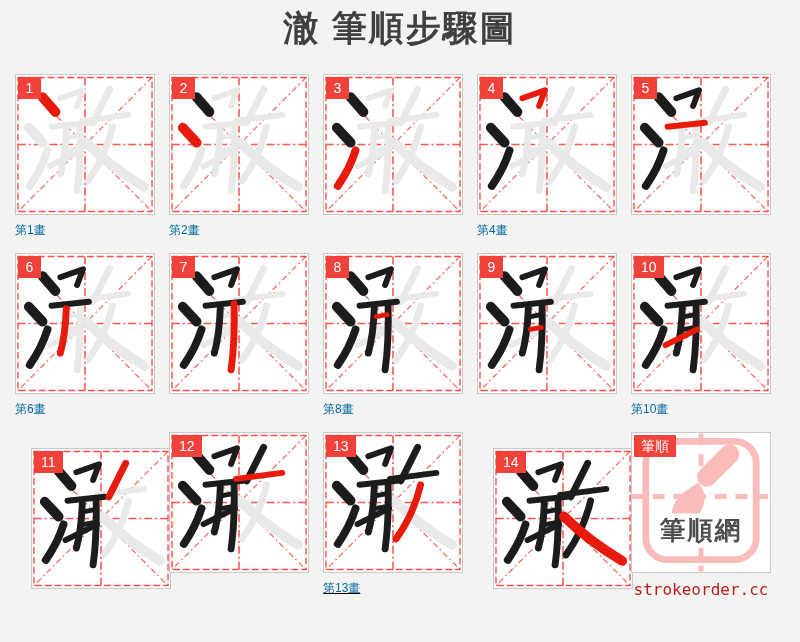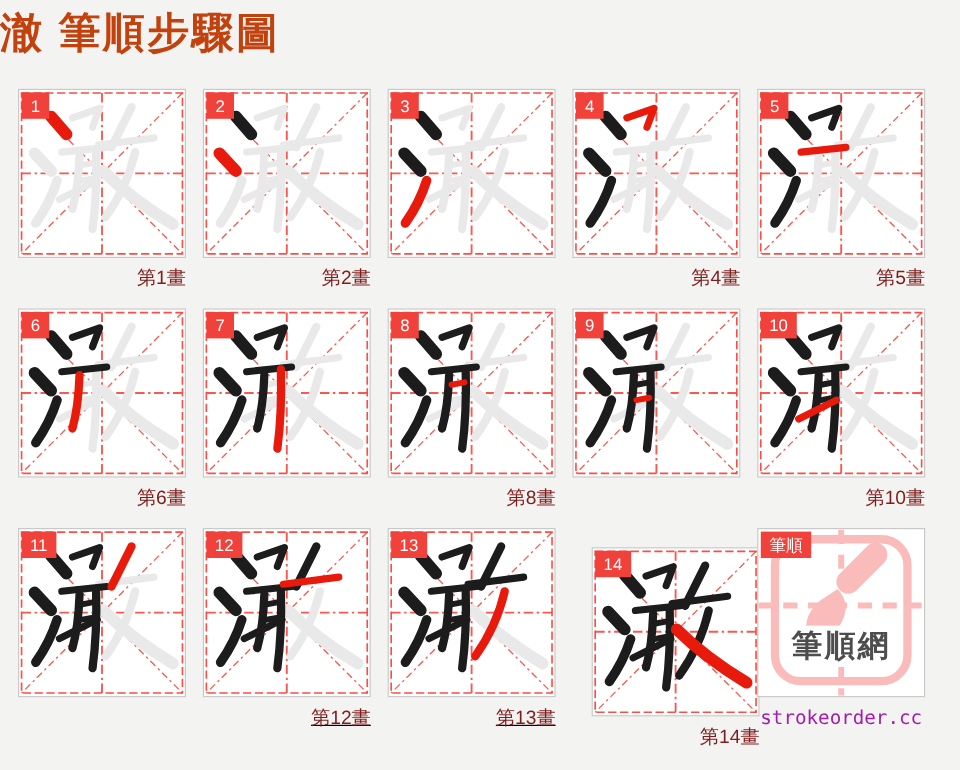--- a/index.html
+++ b/index.html
@@ -4,25 +4,25 @@
 <style>
   html,body{margin:0;padding:0;}
   body{
     width:800px;height:642px;
     background:#f3f3f1;
     font-family:"Liberation Sans","DejaVu Sans",sans-serif;
     overflow:hidden;
   }
   .page-title{
     margin:8px 0 0;
-    text-align:left;
+    text-align:center;
     font-size:35px;
     line-height:40px;
     font-weight:bold;
-    color:#c2410c;
+    color:#404040;
     letter-spacing:2px;
   }
   .grid{
     margin:26px 0 0 15px;
     width:756px;
     display:grid;
     grid-template-columns:repeat(5,140px);
     column-gap:14px;
     row-gap:14px;
   }
@@ -41,29 +41,29 @@
     background:#f0413a;
     color:#ffffff;
     font-size:14px;
     line-height:1;
     padding:4px 7px;
     min-width:9px;
     text-align:center;
   }
   .caption{
     margin-top:7px;
-    text-align:right;
-    font-size:16px;
-    color:#7f1d1d;
+    text-align:left;
+    font-size:12px;
+    color:#0369a1;
   }
   .logo-url{
     margin-top:7px;
     text-align:center;
     font-size:16px;
-    color:#a21caf;
+    color:#b91c1c;
     font-family:"DejaVu Sans Mono","Liberation Mono",monospace;
   }
   .logo-name{
     font-family:"Liberation Sans","DejaVu Sans",sans-serif;
     font-weight:bold;
   }
 </style>
 </head>
 <body>
 
@@ -206,21 +206,20 @@
           <path d="M98,52 Q91,82 73,107" fill="none" stroke="#e9e9e9" stroke-width="7" stroke-linecap="round" stroke-linejoin="round"></path>
           <path d="M71,68 Q95,92 130,113" fill="none" stroke="#e9e9e9" stroke-width="10" stroke-linecap="round" stroke-linejoin="round"></path>
           <path d="M27,22 L40,37" fill="none" stroke="#1c1c1c" stroke-width="10" stroke-linecap="round" stroke-linejoin="round"></path>
           <path d="M13,53 L27,68" fill="none" stroke="#1c1c1c" stroke-width="10" stroke-linecap="round" stroke-linejoin="round"></path>
           <path d="M32,76 Q26,95 14,112" fill="none" stroke="#1c1c1c" stroke-width="8" stroke-linecap="round" stroke-linejoin="round"></path>
           <path d="M45,23 L68,15 L62,31" fill="none" stroke="#1c1c1c" stroke-width="6" stroke-linecap="round" stroke-linejoin="round"></path>
           <path d="M36,52 L74,48" fill="none" stroke="#e81a0c" stroke-width="6" stroke-linecap="round" stroke-linejoin="round"></path>
         </svg>
         <span class="badge">5</span>
       </div>
-      <figcaption class="caption">第5畫</figcaption>
     </figure>
     <figure class="cell" style="margin: 0px;">
       <div class="sq">
         <svg viewBox="0 0 140 140">
           <g>
             <path d="M2,2 H138 V138 H2 Z" fill="none" stroke="#f9463c" stroke-width="1.4" stroke-dasharray="7 3" opacity="0.95"></path>
             <path d="M70,2 V138" fill="none" stroke="#f9463c" stroke-width="1.6" stroke-dasharray="8 3 2 3" opacity="0.9"></path>
             <path d="M2,70 H138" fill="none" stroke="#f9463c" stroke-width="1.6" stroke-dasharray="8 3 2 3" opacity="0.9"></path>
             <path d="M2,2 L138,138" fill="none" stroke="#f9463c" stroke-width="1.1" stroke-dasharray="6 3 2 3" opacity="0.9"></path>
             <path d="M138,2 L2,138" fill="none" stroke="#f9463c" stroke-width="1.1" stroke-dasharray="6 3 2 3" opacity="0.9"></path>
@@ -351,21 +350,21 @@
           <path d="M51,55 Q50,82 45,100" fill="none" stroke="#1c1c1c" stroke-width="7" stroke-linecap="round" stroke-linejoin="round"></path>
           <path d="M65,50 Q66,88 62,117" fill="none" stroke="#1c1c1c" stroke-width="7" stroke-linecap="round" stroke-linejoin="round"></path>
           <path d="M53,63 L64,61" fill="none" stroke="#1c1c1c" stroke-width="5" stroke-linecap="round" stroke-linejoin="round"></path>
           <path d="M53,76 L64,74" fill="none" stroke="#1c1c1c" stroke-width="5" stroke-linecap="round" stroke-linejoin="round"></path>
           <path d="M34,92 L66,76" fill="none" stroke="#e81a0c" stroke-width="6" stroke-linecap="round" stroke-linejoin="round"></path>
         </svg>
         <span class="badge">10</span>
       </div>
       <figcaption class="caption">第10畫</figcaption>
     </figure>
-    <figure class="cell" style="margin: 0px;">
+    <figure class="cell" style="margin: 16px;">
       <div class="sq">
         <svg viewBox="0 0 140 140">
           <g>
             <path d="M2,2 H138 V138 H2 Z" fill="none" stroke="#f9463c" stroke-width="1.4" stroke-dasharray="7 3" opacity="0.95"></path>
             <path d="M70,2 V138" fill="none" stroke="#f9463c" stroke-width="1.6" stroke-dasharray="8 3 2 3" opacity="0.9"></path>
             <path d="M2,70 H138" fill="none" stroke="#f9463c" stroke-width="1.6" stroke-dasharray="8 3 2 3" opacity="0.9"></path>
             <path d="M2,2 L138,138" fill="none" stroke="#f9463c" stroke-width="1.1" stroke-dasharray="6 3 2 3" opacity="0.9"></path>
             <path d="M138,2 L2,138" fill="none" stroke="#f9463c" stroke-width="1.1" stroke-dasharray="6 3 2 3" opacity="0.9"></path>
           </g>
           <path d="M67,46 L114,40" fill="none" stroke="#e9e9e9" stroke-width="6" stroke-linecap="round" stroke-linejoin="round"></path>
@@ -406,21 +405,20 @@
           <path d="M51,55 Q50,82 45,100" fill="none" stroke="#1c1c1c" stroke-width="7" stroke-linecap="round" stroke-linejoin="round"></path>
           <path d="M65,50 Q66,88 62,117" fill="none" stroke="#1c1c1c" stroke-width="7" stroke-linecap="round" stroke-linejoin="round"></path>
           <path d="M53,63 L64,61" fill="none" stroke="#1c1c1c" stroke-width="5" stroke-linecap="round" stroke-linejoin="round"></path>
           <path d="M53,76 L64,74" fill="none" stroke="#1c1c1c" stroke-width="5" stroke-linecap="round" stroke-linejoin="round"></path>
           <path d="M34,92 L66,76" fill="none" stroke="#1c1c1c" stroke-width="6" stroke-linecap="round" stroke-linejoin="round"></path>
           <path d="M95,14 L78,48" fill="none" stroke="#1c1c1c" stroke-width="7" stroke-linecap="round" stroke-linejoin="round"></path>
           <path d="M67,46 L114,40" fill="none" stroke="#e81a0c" stroke-width="6" stroke-linecap="round" stroke-linejoin="round"></path>
         </svg>
         <span class="badge">12</span>
       </div>
-      <figcaption class="caption">第12畫</figcaption>
     </figure>
     <figure class="cell" style="margin: 0px; text-decoration: underline;">
       <div class="sq">
         <svg viewBox="0 0 140 140">
           <g>
             <path d="M2,2 H138 V138 H2 Z" fill="none" stroke="#f9463c" stroke-width="1.4" stroke-dasharray="7 3" opacity="0.95"></path>
             <path d="M70,2 V138" fill="none" stroke="#f9463c" stroke-width="1.6" stroke-dasharray="8 3 2 3" opacity="0.9"></path>
             <path d="M2,70 H138" fill="none" stroke="#f9463c" stroke-width="1.6" stroke-dasharray="8 3 2 3" opacity="0.9"></path>
             <path d="M2,2 L138,138" fill="none" stroke="#f9463c" stroke-width="1.1" stroke-dasharray="6 3 2 3" opacity="0.9"></path>
             <path d="M138,2 L2,138" fill="none" stroke="#f9463c" stroke-width="1.1" stroke-dasharray="6 3 2 3" opacity="0.9"></path>
@@ -464,21 +462,20 @@
           <path d="M53,63 L64,61" fill="none" stroke="#1c1c1c" stroke-width="5" stroke-linecap="round" stroke-linejoin="round"></path>
           <path d="M53,76 L64,74" fill="none" stroke="#1c1c1c" stroke-width="5" stroke-linecap="round" stroke-linejoin="round"></path>
           <path d="M34,92 L66,76" fill="none" stroke="#1c1c1c" stroke-width="6" stroke-linecap="round" stroke-linejoin="round"></path>
           <path d="M95,14 L78,48" fill="none" stroke="#1c1c1c" stroke-width="7" stroke-linecap="round" stroke-linejoin="round"></path>
           <path d="M67,46 L114,40" fill="none" stroke="#1c1c1c" stroke-width="6" stroke-linecap="round" stroke-linejoin="round"></path>
           <path d="M98,52 Q91,82 73,107" fill="none" stroke="#1c1c1c" stroke-width="7" stroke-linecap="round" stroke-linejoin="round"></path>
           <path d="M71,68 Q95,92 130,113" fill="none" stroke="#e81a0c" stroke-width="10" stroke-linecap="round" stroke-linejoin="round"></path>
         </svg>
         <span class="badge">14</span>
       </div>
-      <figcaption class="caption">第14畫</figcaption>
     </figure>
     <div class="cell" id="logo-cell">
     <div class="sq">
       <svg viewBox="0 0 140 140">
         <line x1="70" y1="0" x2="70" y2="48" stroke="#f9bcba" stroke-width="5" stroke-dasharray="12 9"></line>
         <line x1="0" y1="64" x2="140" y2="64" stroke="#f9bcba" stroke-width="5" stroke-dasharray="12 9"></line>
         <line x1="70" y1="116" x2="70" y2="140" stroke="#f9bcba" stroke-width="5" stroke-dasharray="10 8"></line>
         <rect x="14" y="8" width="112" height="120" rx="22" fill="none" stroke="#f9bcba" stroke-width="7"></rect>
         <path d="M44,94 Q34,76 52,60 L67,50 Q80,64 68,82 Q58,96 44,94 Z" fill="#f9bcba"></path>
         <line x1="76" y1="44" x2="99" y2="21" stroke="#f9bcba" stroke-width="20" stroke-linecap="round"></line>

